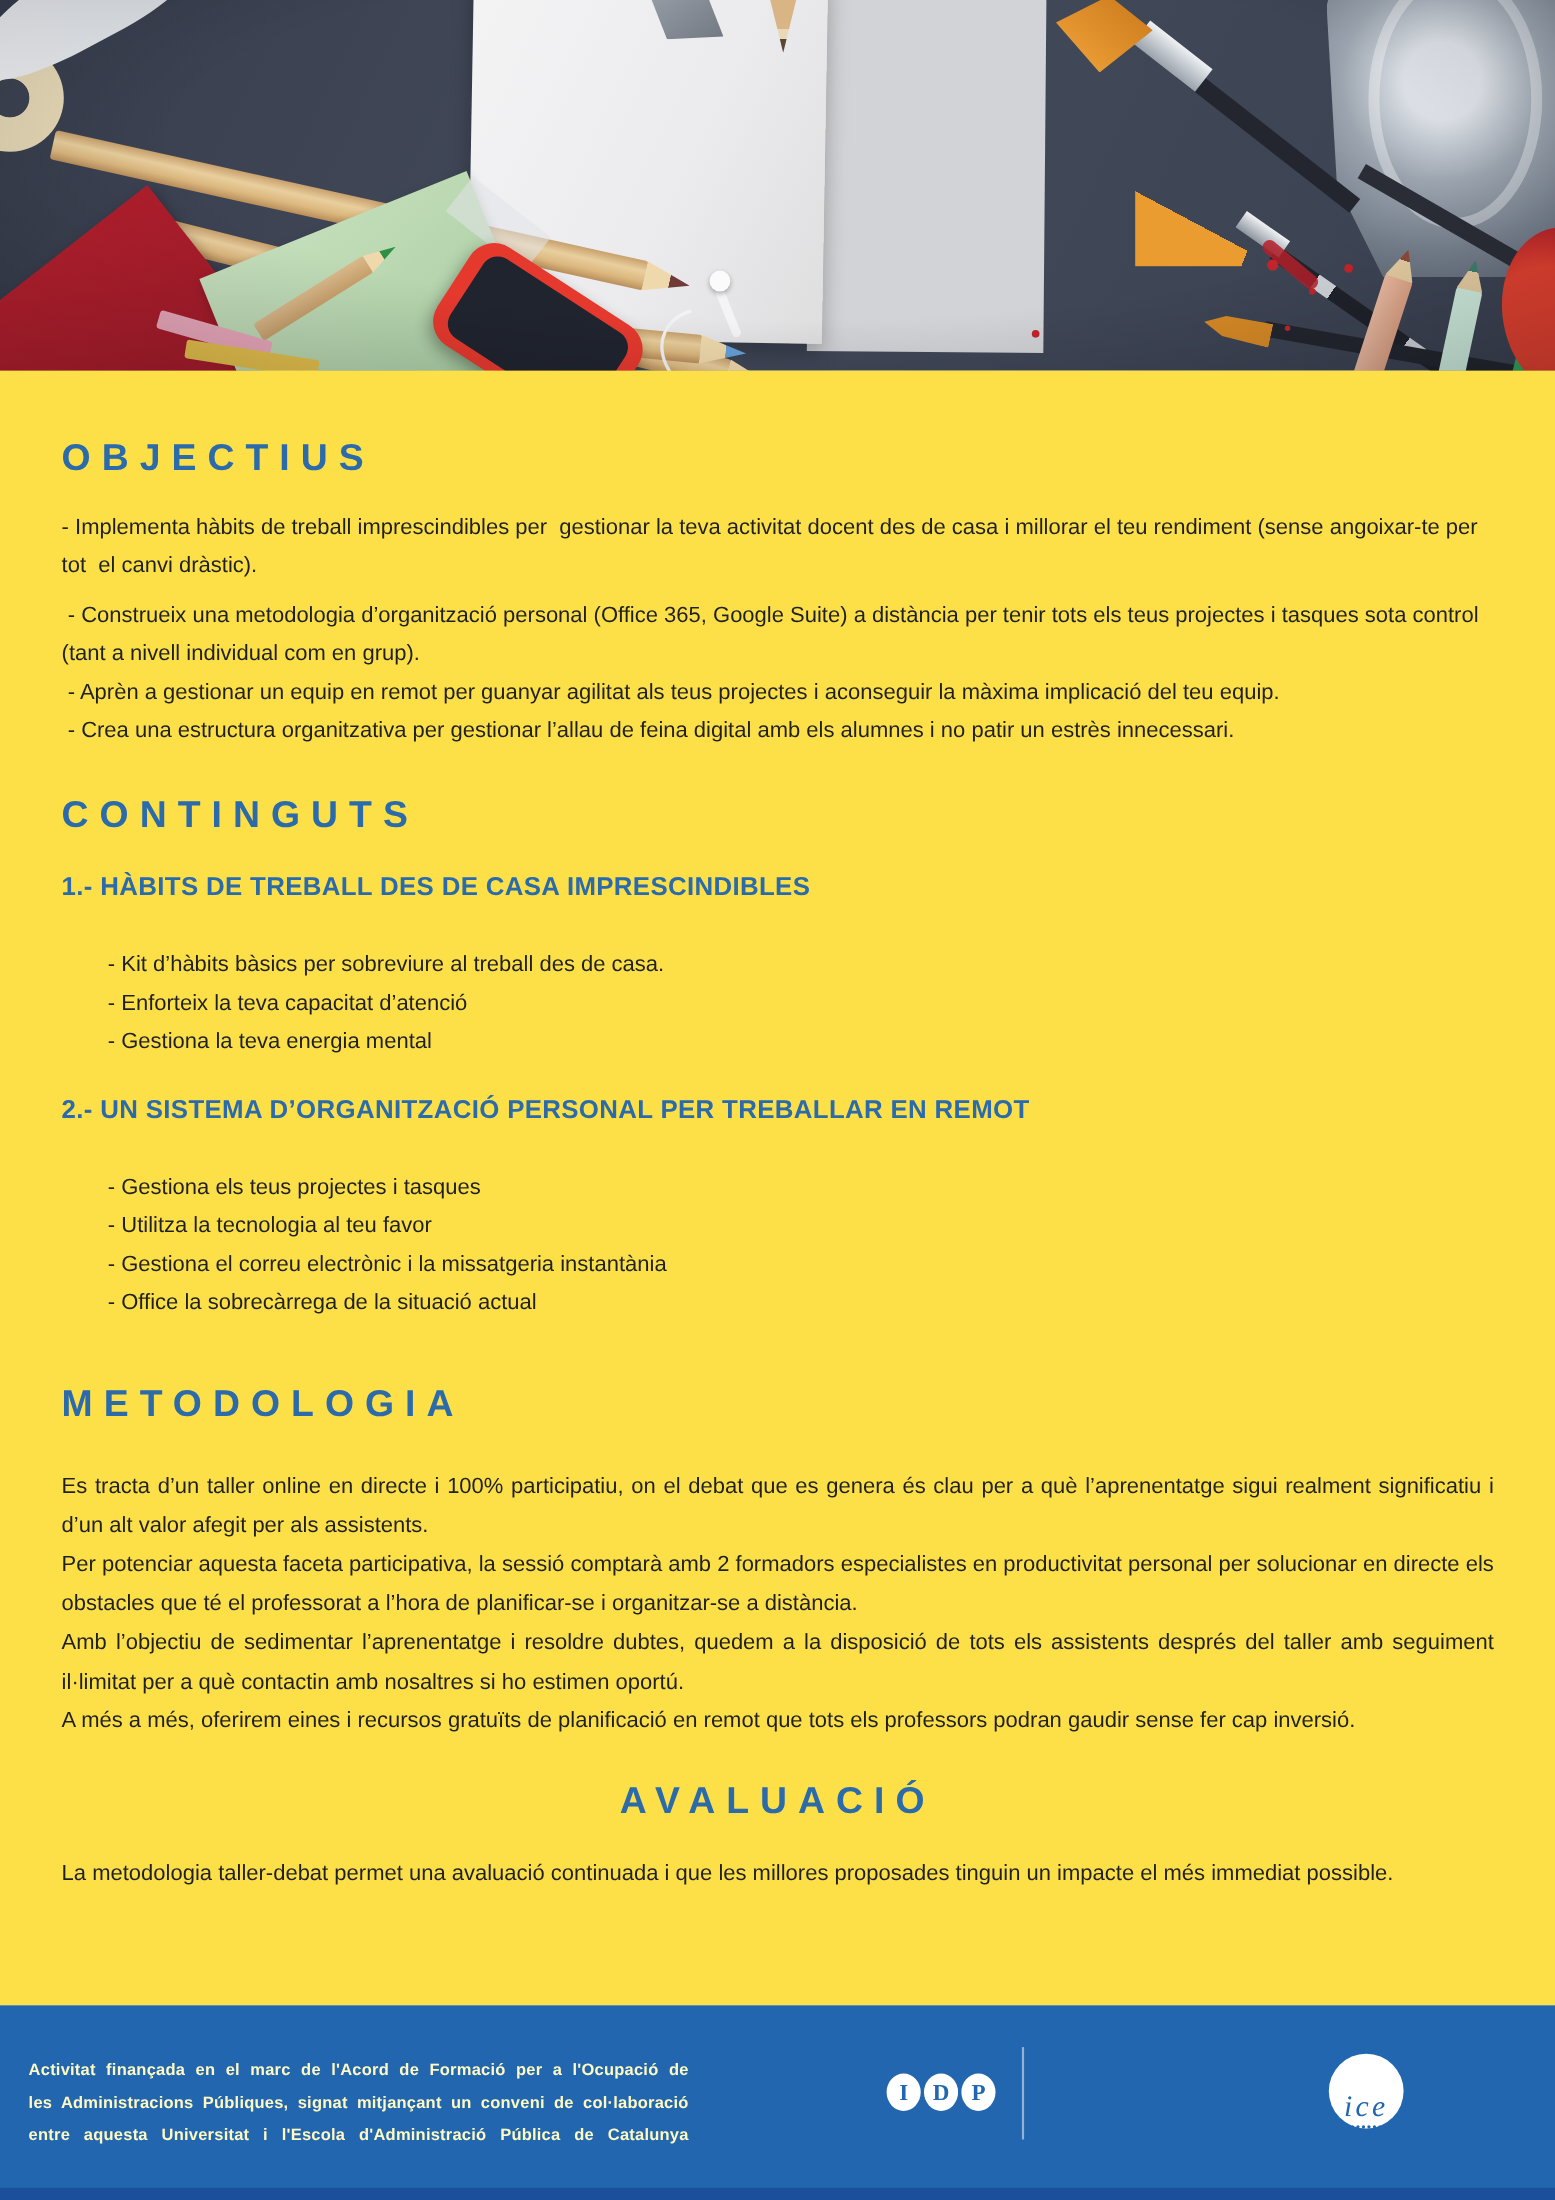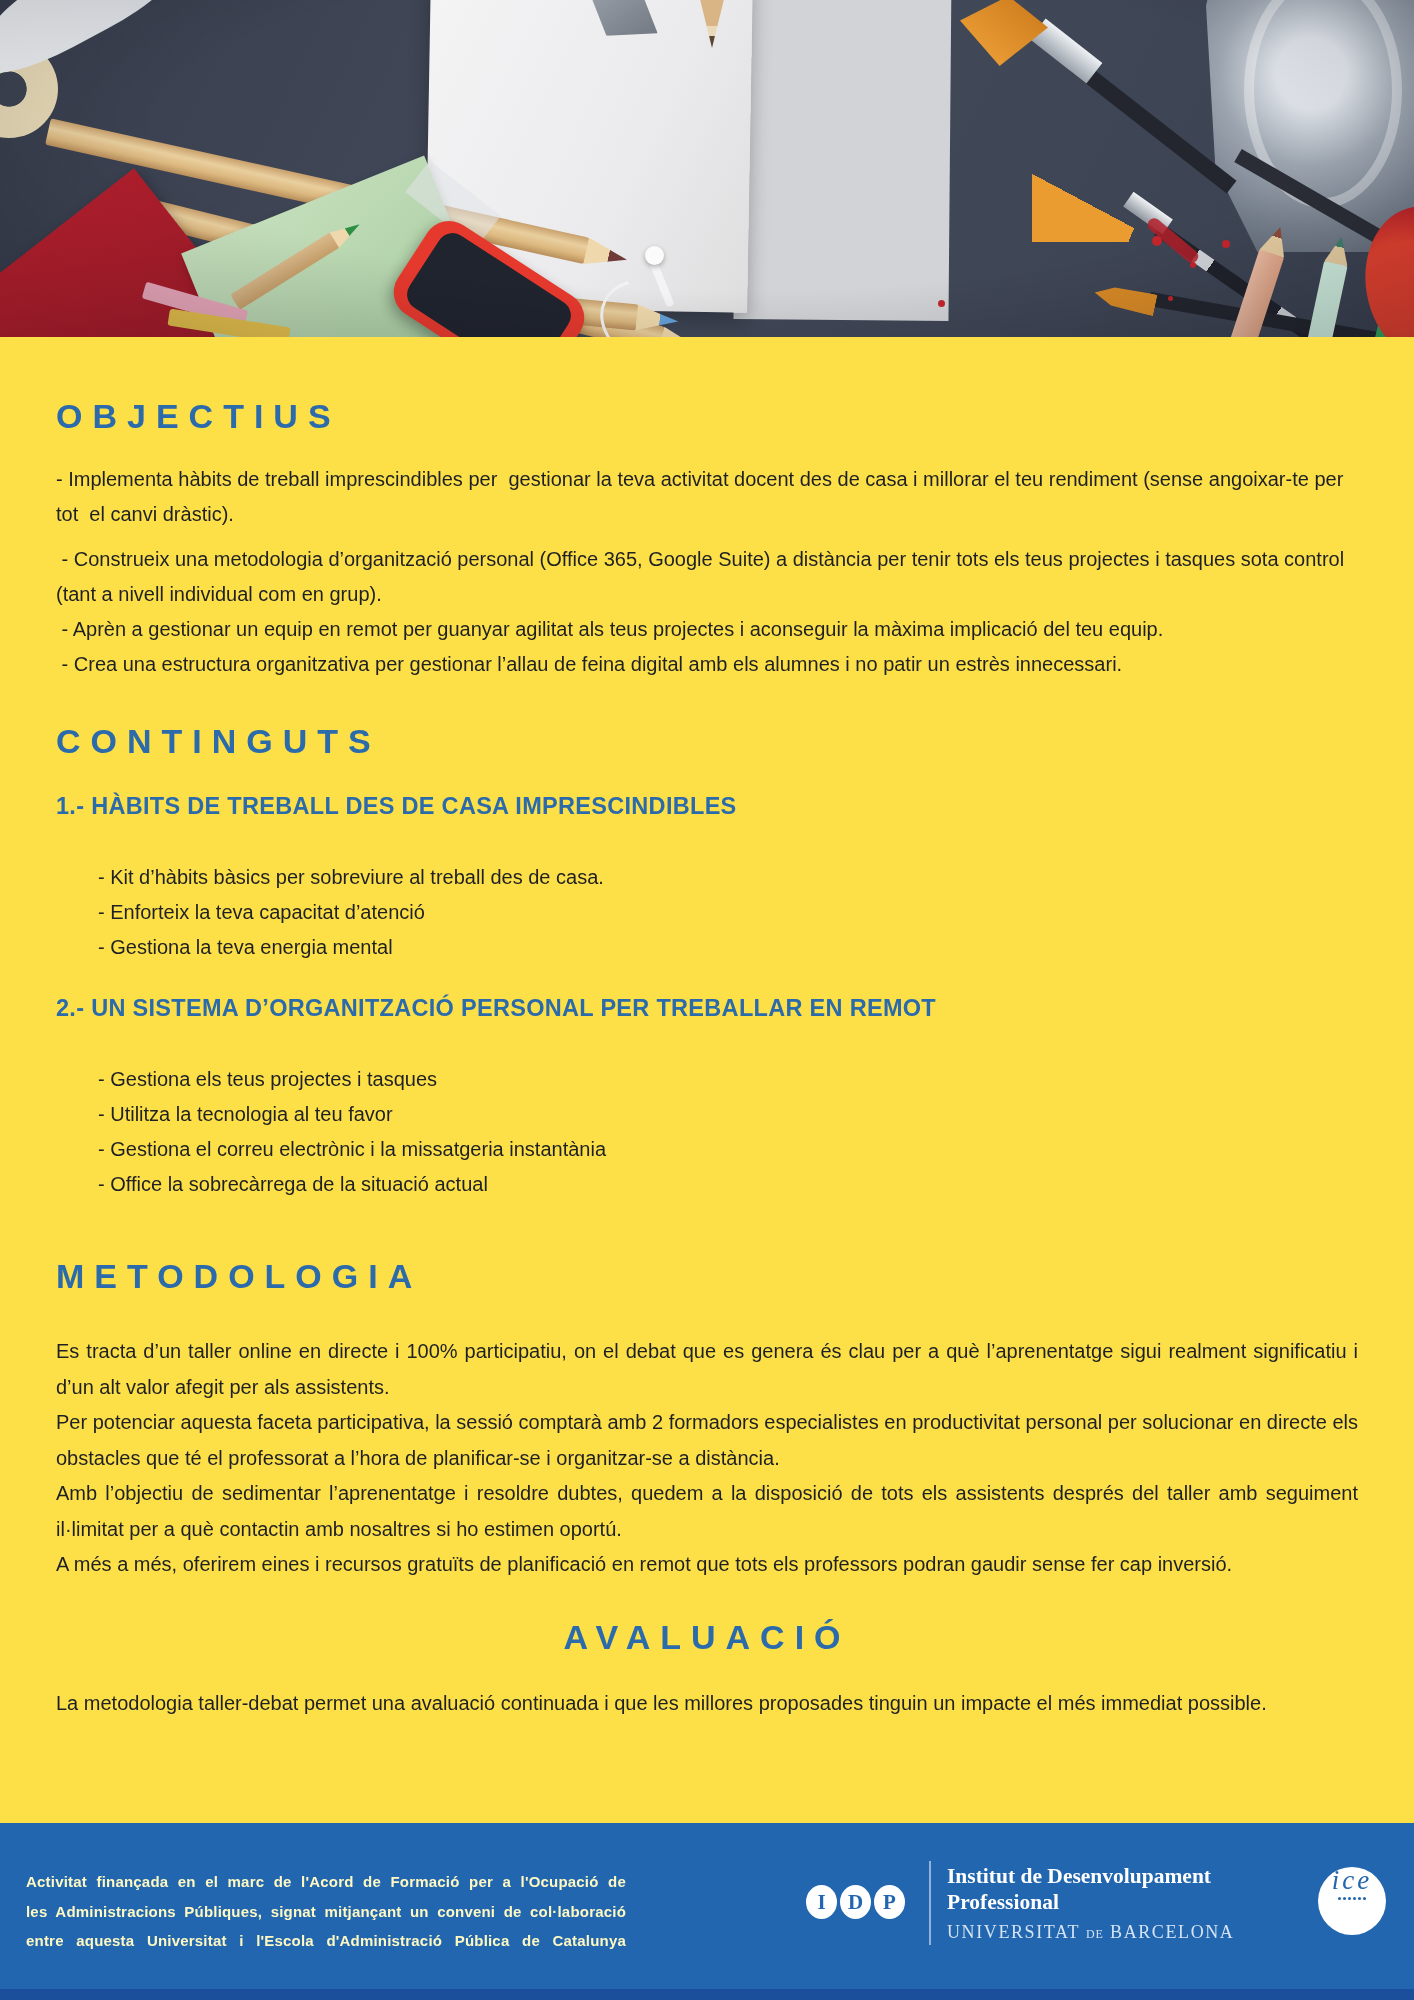--- a/index.html
+++ b/index.html
@@ -128,22 +128,22 @@
   .funding::after{content:"";display:inline-block;width:100%;}
   .idp{position:absolute;left:806px;top:62px;display:flex;gap:3px;}
   .idp-c{width:31px;height:34px;border-radius:50%;background:#fff;display:flex;align-items:center;justify-content:center;
         font-family:"Liberation Serif","DejaVu Serif",serif;font-weight:700;font-size:21px;
         color:var(--footer-blue,#2166ae);}
   .fdivider{position:absolute;left:929px;top:38px;width:2px;height:84px;background:rgba(255,255,255,.5);}
   .inst{position:absolute;left:947px;top:40px;color:#fff;font-family:"Liberation Serif","DejaVu Serif",serif;}
   .inst-line{font-size:21.5px;font-weight:700;line-height:26px;}
   .inst-univ{margin-top:7px;font-size:18px;letter-spacing:1.6px;color:#d6e3f4;font-weight:400;}
   .inst-univ .de{font-size:12px;letter-spacing:1px;}
-  .ice{position:absolute;left:1318px;top:44px;width:68px;height:68px;border-radius:50%;background:#fff;
-        display:flex;flex-direction:column;align-items:center;justify-content:flex-start;}
+  .ice{position:absolute;left:1208px;top:44px;width:68px;height:68px;border-radius:50%;background:#fff;
+        display:flex;flex-direction:column;align-items:center;justify-content:flex-end;}
   .ice-text{font-family:"Liberation Serif","DejaVu Serif",serif;font-style:italic;font-size:27px;
         letter-spacing:3px;color:var(--footer-blue,#2166ae);line-height:1;}
   .ice-dots{margin-top:3px;width:3px;height:3px;border-radius:50%;background:var(--footer-blue,#2166ae);
         box-shadow:5px 0 0 var(--footer-blue,#2166ae),10px 0 0 var(--footer-blue,#2166ae),
         15px 0 0 var(--footer-blue,#2166ae),20px 0 0 var(--footer-blue,#2166ae),25px 0 0 var(--footer-blue,#2166ae);
         margin-left:-25px;}
 </style>
 </head>
 <body>
 
@@ -239,29 +239,20 @@
     <p class="funding">Activitat finançada en el marc de l'Acord de Formació per a l'Ocupació de les Administracions Públiques, signat mitjançant un conveni de col·laboració entre aquesta Universitat i l'Escola d'Administració Pública de Catalunya</p>
 
     <div class="idp">
       <span class="idp-c">I</span>
       <span class="idp-c">D</span>
       <span class="idp-c">P</span>
     </div>
 
     <div class="fdivider"></div>
 
-    <div class="inst">
-      <div class="inst-line">Institut de Desenvolupament</div>
-      <div class="inst-line">Professional</div>
-      <div class="inst-univ">
-        <span>UNIVERSITAT</span>
-        <span class="de">DE</span>
-        <span>BARCELONA</span>
-      </div>
-    </div>
 
     <div class="ice">
       <span class="ice-text">ice</span>
       <span class="ice-dots"></span>
     </div>
 
     <div class="footer-stripe"></div>
   </div>
 
 </div>

